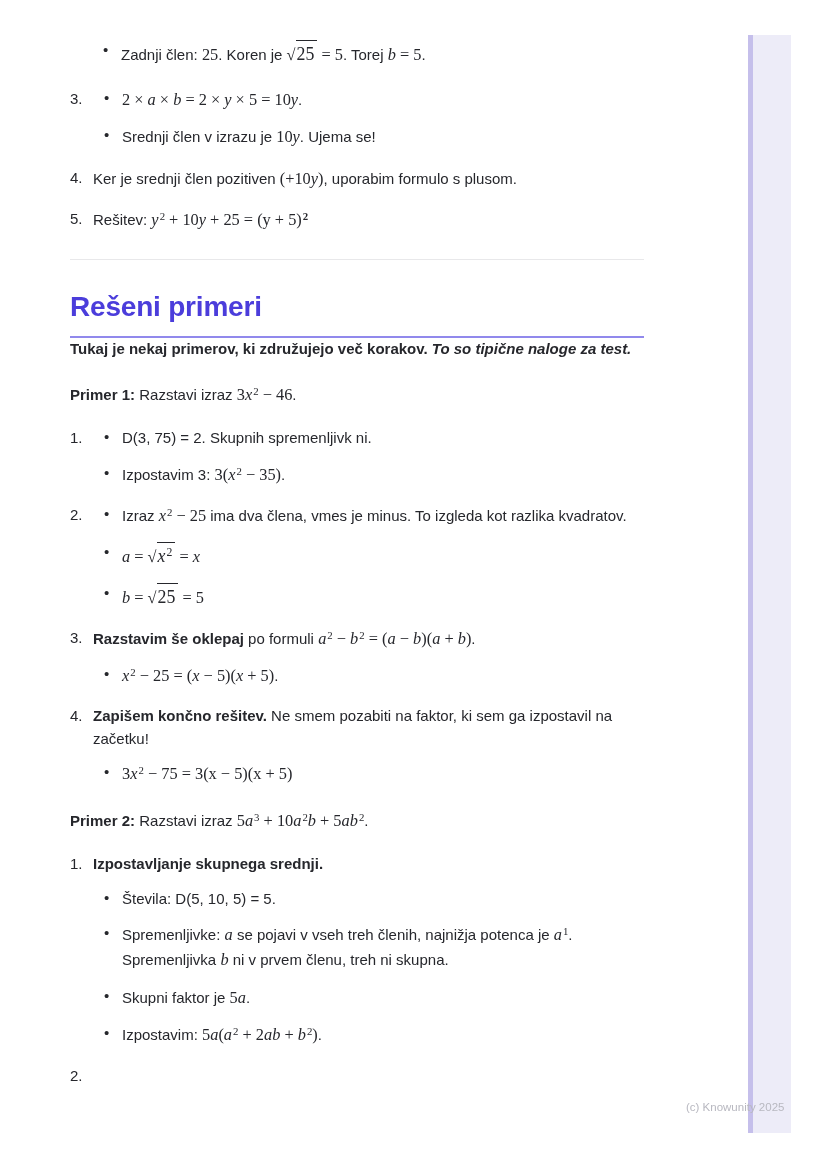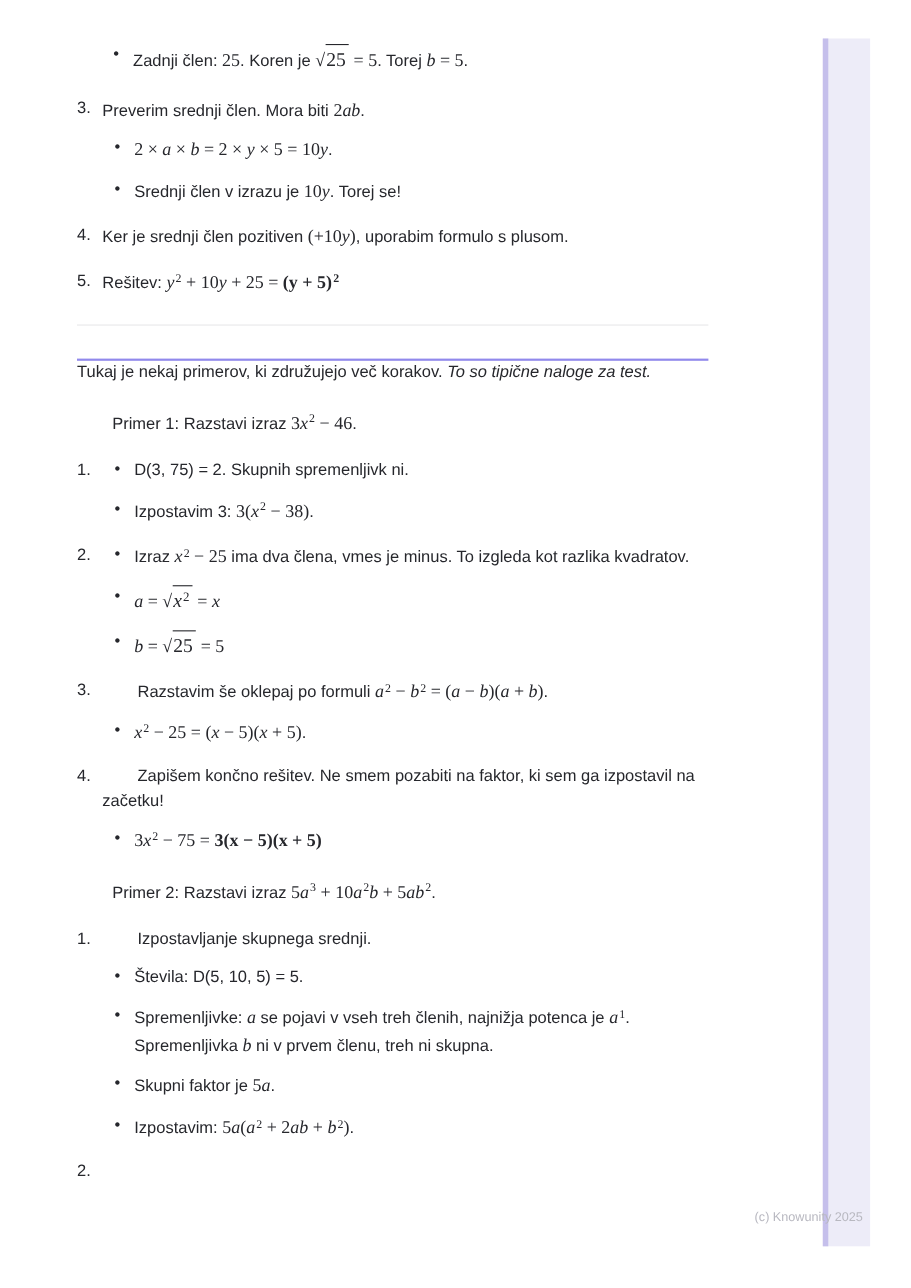--- a/index.html
+++ b/index.html
@@ -32,40 +32,40 @@
     position:absolute;left:686px;top:1101px;z-index:2;
     font-size:11.5px;color:var(--footer_text);white-space:nowrap;
   }
   
   .content{
     position:absolute;left:70px;top:40px;width:574px;z-index:1;
     font-size:15px;line-height:1.5;
   }
   
   .run{white-space:pre-wrap;}
-  .b{font-weight:400;margin-left:32px;}
+  .b{font-weight:700;}
   .i{font-style:italic;}
   .m,.mi,.mb,.sqrt{font-family:"Liberation Serif",serif;font-size:1.09em;}
   .mi{font-style:italic;}
-  .mb{font-weight:700;text-align:right;}
+  .mb{font-weight:400;text-align:right;}
   .sup,.supb{
     font-family:"Liberation Serif",serif;
     font-size:0.72em;vertical-align:0.5em;line-height:0;margin-left:1px;
   }
   .supb{font-weight:700;}
   .sqrt{white-space:nowrap;}
   .sqrt .rad{display:inline-block;}
   .sqrt .bar{
     display:inline-block;
     border-top:1.3px solid currentColor;
     padding:0 3px 0 1px;
   }
   
   .para{margin:22px 0 0;}
-  .para.first{margin-top:0;}
+  .para.first{margin-top:0;font-weight:bold;}
   .hr{height:1px;background:var(--divider);margin:26px 0 0;}
   .h1wrap{margin:30px 0 0;}
   .h1{
     font-size:28px;font-weight:700;color:var(--heading);
     letter-spacing:-0.2px;line-height:1.2;
   }
   .h1-rule{height:2px;background:var(--heading_rule);margin-top:13px;}
   .olist{margin-top:20px;}
   .oli{position:relative;padding-left:23px;margin-top:17px;}
   .olist > .oli:first-child{margin-top:0;}
@@ -83,47 +83,47 @@
   <div class="edge-strip">
     <div class="edge-line"></div>
   </div>
   <main class="content" id="doc">
       <ul class="blist root">
         <li class="bli"><span class="dot">•</span><span class="run t">Zadnji člen: </span><span class="run m">25</span><span class="run t">. Koren je </span><span class="run sqrt"><span class="rad">√</span><span class="bar"><span class="run m">25</span></span></span><span class="run m"> = 5</span><span class="run t">. Torej </span><span class="run mi">b</span><span class="run m"> = 5</span><span class="run t">.</span></li>
       </ul>
       <div class="olist">
         <div class="oli">
           <span class="num">3.</span>
-          <div class="oli-body"><span class="run t">Preverim srednji člen. Mora biti </span><span class="run m">2</span><span class="run mi">ab</span><span class="run t">.</span></div>
           <ul class="blist">
             <li class="bli"><span class="dot">•</span><span class="run m">2 × </span><span class="run mi">a</span><span class="run m"> × </span><span class="run mi">b</span><span class="run m"> = 2 × </span><span class="run mi">y</span><span class="run m"> × 5 = 10</span><span class="run mi">y</span><span class="run t">.</span></li>
-            <li class="bli"><span class="dot">•</span><span class="run t">Srednji člen v izrazu je </span><span class="run m">10</span><span class="run mi">y</span><span class="run t">. Torej se!</span></li>
+            <li class="bli"><span class="dot">•</span><span class="run t">Srednji člen v izrazu je </span><span class="run m">10</span><span class="run mi">y</span><span class="run t">. Ujema se!</span></li>
           </ul>
         </div>
         <div class="oli">
           <span class="num">4.</span>
           <div class="oli-body"><span class="run t">Ker je srednji člen pozitiven </span><span class="run m">(+10</span><span class="run mi">y</span><span class="run m">)</span><span class="run t">, uporabim formulo s plusom.</span></div>
         </div>
         <div class="oli">
           <span class="num">5.</span>
           <div class="oli-body"><span class="run t">Rešitev: </span><span class="run mi">y</span><span class="run sup">2</span><span class="run m"> + 10</span><span class="run mi">y</span><span class="run m"> + 25 = </span><span class="run mb">(y + 5)</span><span class="run supb">2</span></div>
         </div>
       </div>
       <div class="hr"></div>
       <div class="h1wrap">
+        <div class="h1">Rešeni primeri</div>
         <div class="h1-rule"></div>
       </div>
       <p class="para first"><span class="run t">Tukaj je nekaj primerov, ki združujejo več korakov. </span><span class="run i">To so tipične naloge za test.</span></p>
       <p class="para"><span class="run b">Primer 1:</span><span class="run t"> Razstavi izraz </span><span class="run m">3</span><span class="run mi">x</span><span class="run sup">2</span><span class="run m"> − 46</span><span class="run t">.</span></p>
       <div class="olist">
         <div class="oli">
           <span class="num">1.</span>
           <ul class="blist">
             <li class="bli"><span class="dot">•</span><span class="run t">D(3, 75) = 2. Skupnih spremenljivk ni.</span></li>
-            <li class="bli"><span class="dot">•</span><span class="run t">Izpostavim 3: </span><span class="run m">3(</span><span class="run mi">x</span><span class="run sup">2</span><span class="run m"> − 38)</span><span class="run t">.</span></li>
+            <li class="bli"><span class="dot">•</span><span class="run t">Izpostavim 3: </span><span class="run m">3(</span><span class="run mi">x</span><span class="run sup">2</span><span class="run m"> − 35)</span><span class="run t">.</span></li>
           </ul>
         </div>
         <div class="oli">
           <span class="num">2.</span>
           <ul class="blist">
             <li class="bli"><span class="dot">•</span><span class="run t">Izraz </span><span class="run mi">x</span><span class="run sup">2</span><span class="run m"> − 25</span><span class="run t"> ima dva člena, vmes je minus. To izgleda kot razlika kvadratov.</span></li>
             <li class="bli"><span class="dot">•</span><span class="run mi">a</span><span class="run m"> = </span><span class="run sqrt"><span class="rad">√</span><span class="bar"><span class="run mi">x</span><span class="run sup">2</span></span></span><span class="run m"> = </span><span class="run mi">x</span></li>
             <li class="bli"><span class="dot">•</span><span class="run mi">b</span><span class="run m"> = </span><span class="run sqrt"><span class="rad">√</span><span class="bar"><span class="run m">25</span></span></span><span class="run m"> = 5</span></li>
           </ul>
         </div>

